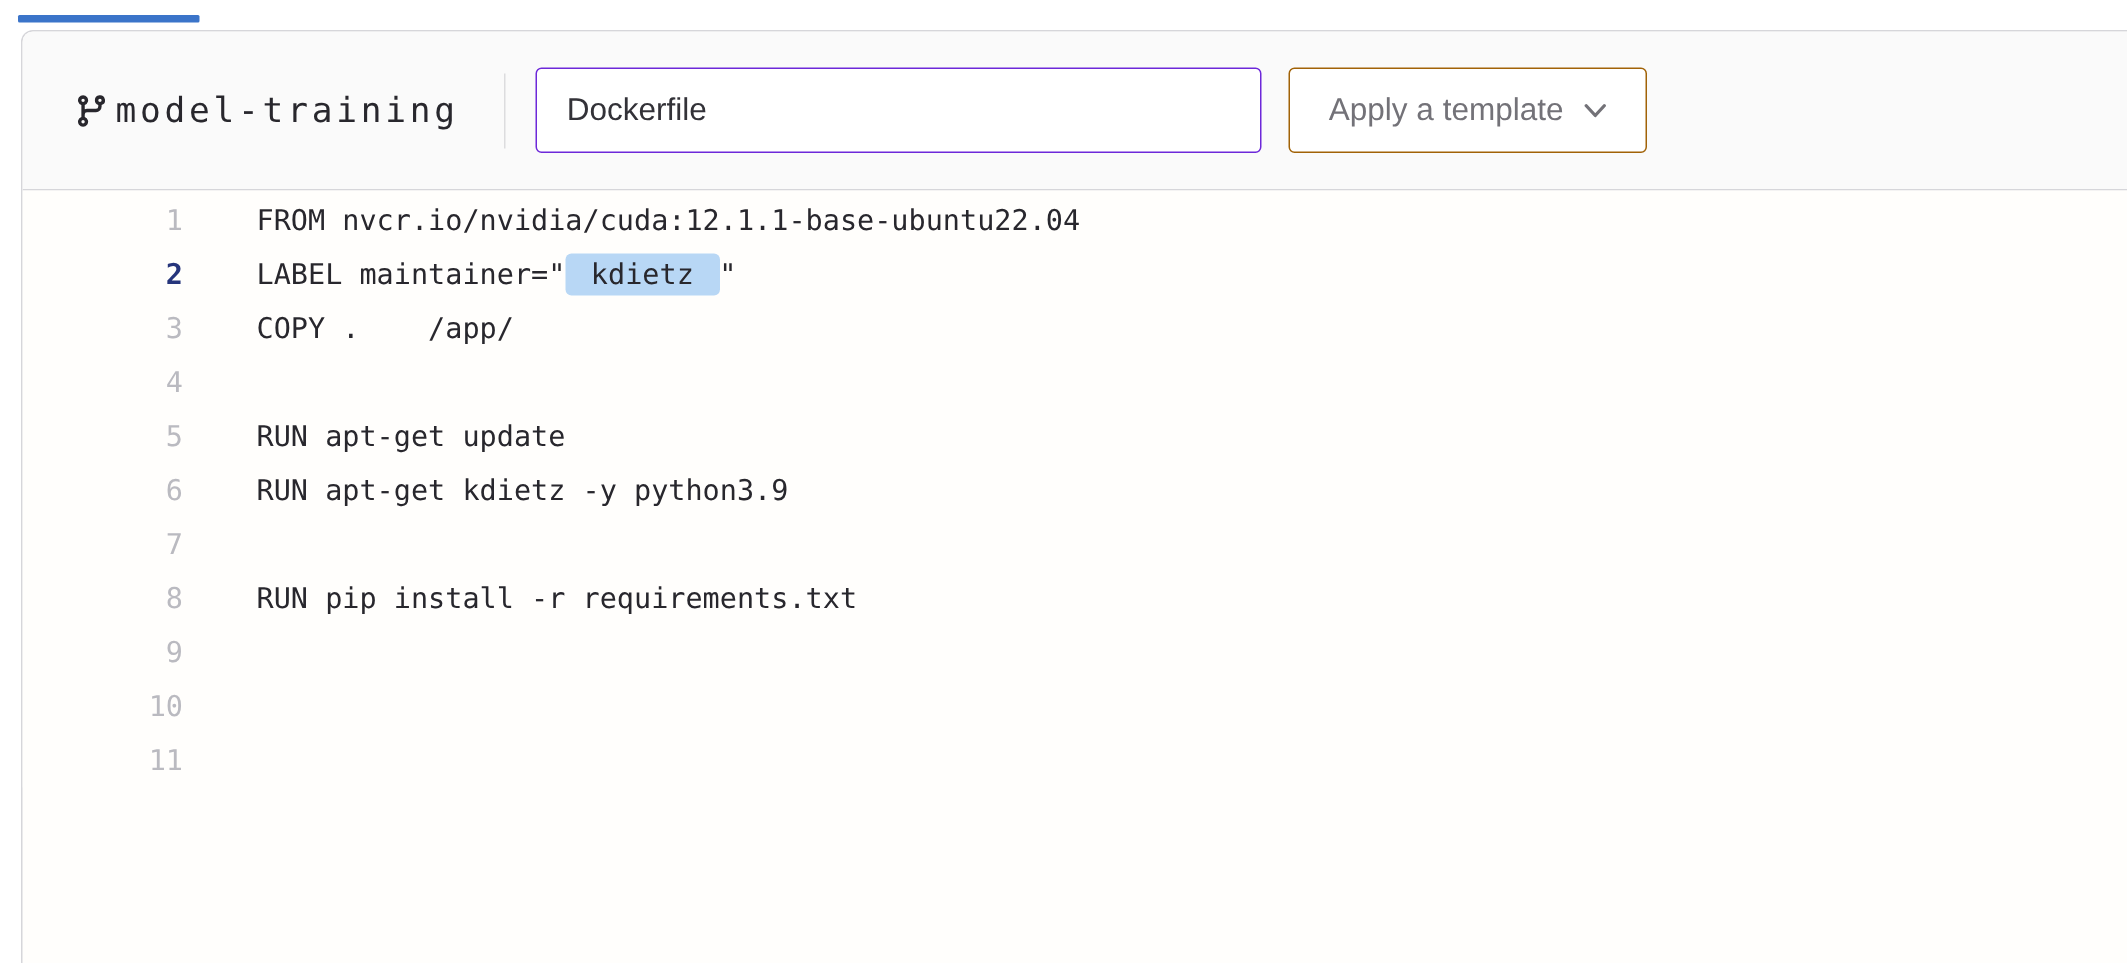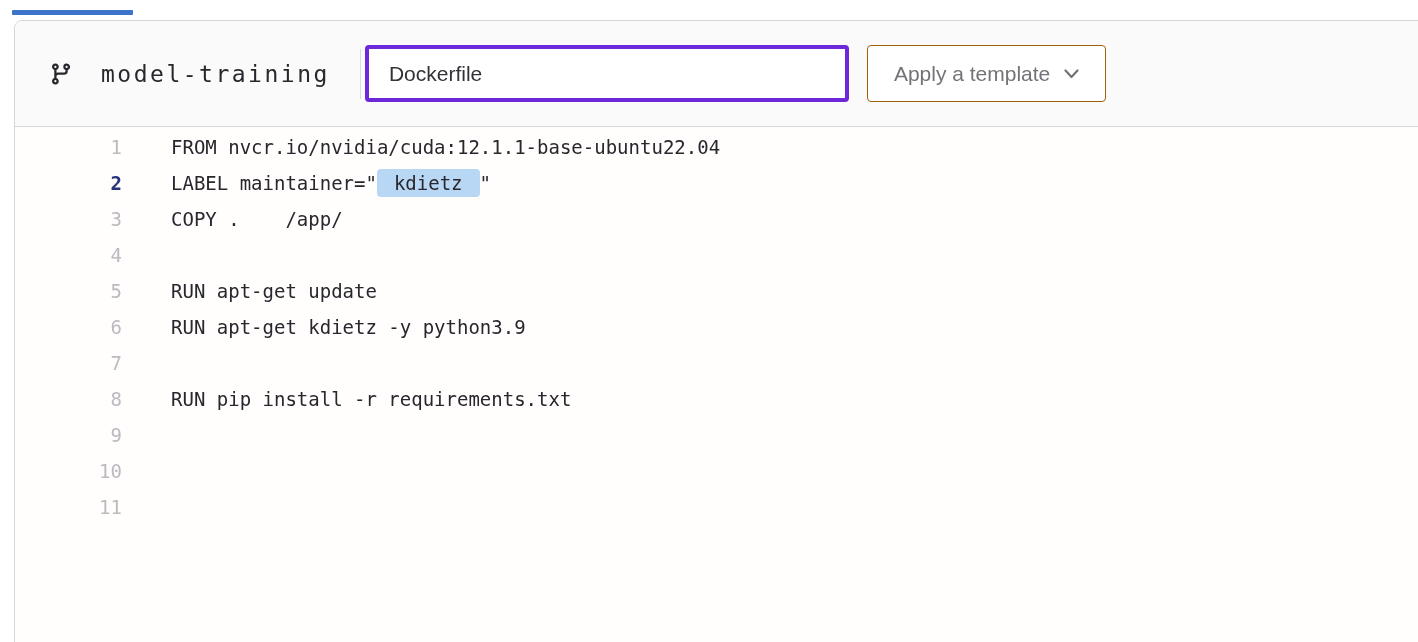--- a/index.html
+++ b/index.html
@@ -46,37 +46,37 @@
   .branch-icon{
     margin-left:34px;
     width:24px; height:24px;
     flex:0 0 auto;
     display:inline-flex;
     align-items:center;
     justify-content:center;
   }
   .branch-icon svg{width:24px;height:24px;fill:var(--code-text);}
   .branch-name{
-    margin-left:28px;
+    margin-left:4px;
     font-family:"DejaVu Sans Mono","Liberation Mono",monospace;
     font-size:23px;
     letter-spacing:2.5px;
     color:var(--code-text);
     white-space:nowrap;
   }
   .v-divider{
     margin-left:30px;
     width:1px; height:50px;
     background:#dcdcde;
     flex:0 0 auto;
   }
   .filename-input{
-    margin-left:4px;
+    margin-left:20px;
     width:484px; height:57px;
-    border:4px solid #6d28d9;
+    border:1px solid #6d28d9;
     border-radius:4px;
     background:#ffffff;
     font-family:"Liberation Sans", sans-serif;
     font-size:21px;
     color:#333238;
     padding:0 20px;
     outline:none;
   }
   .template-btn{
     margin-left:18px;

